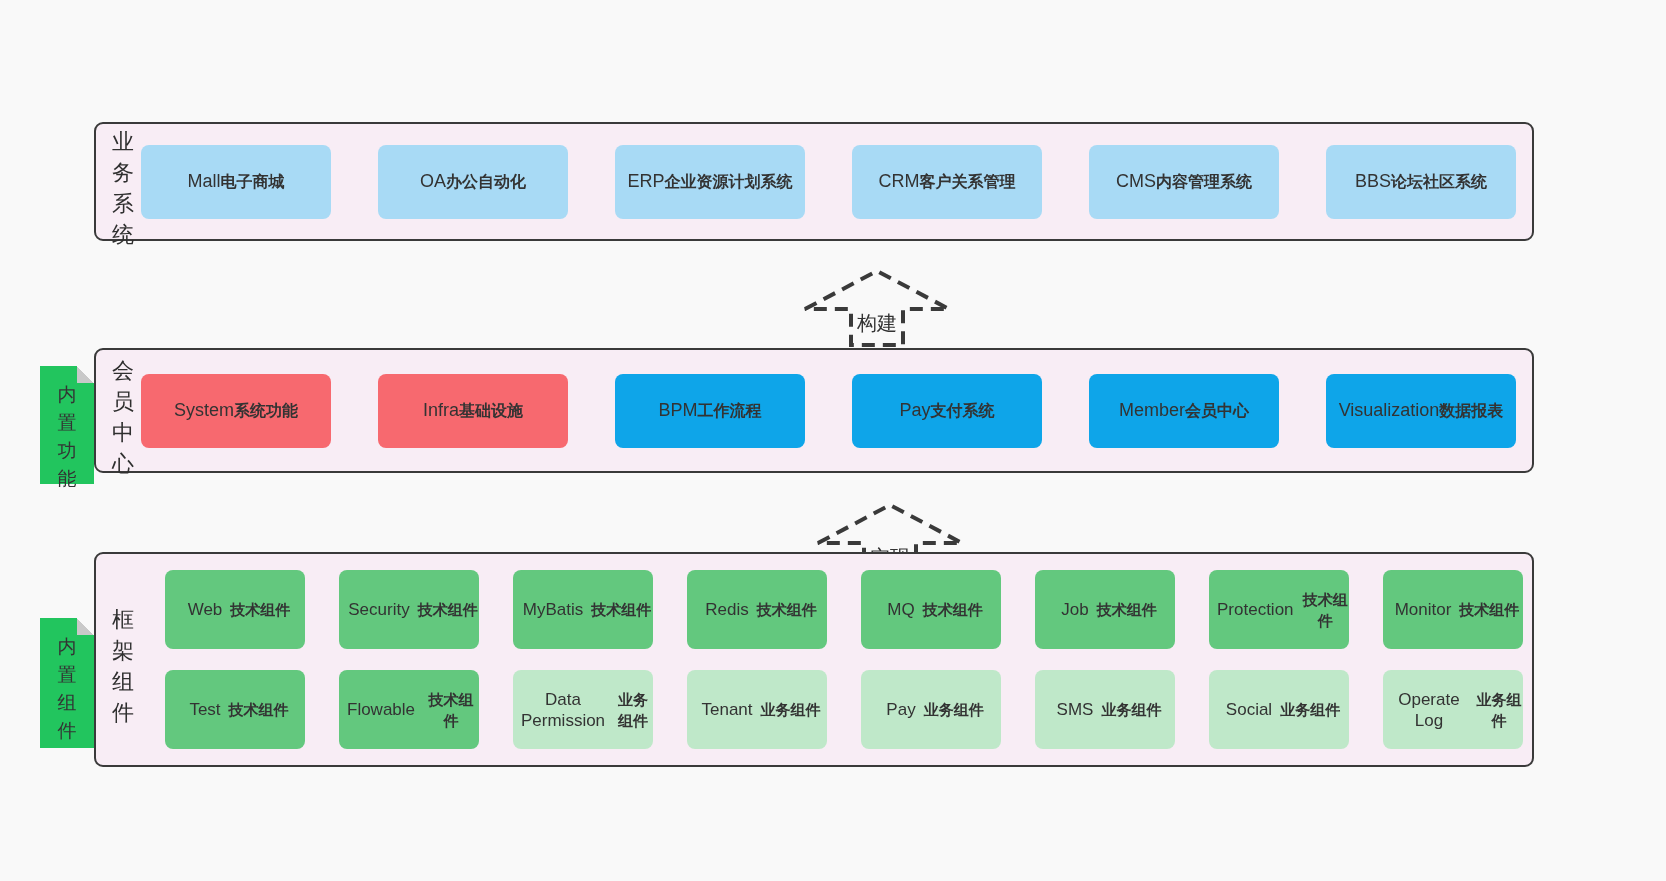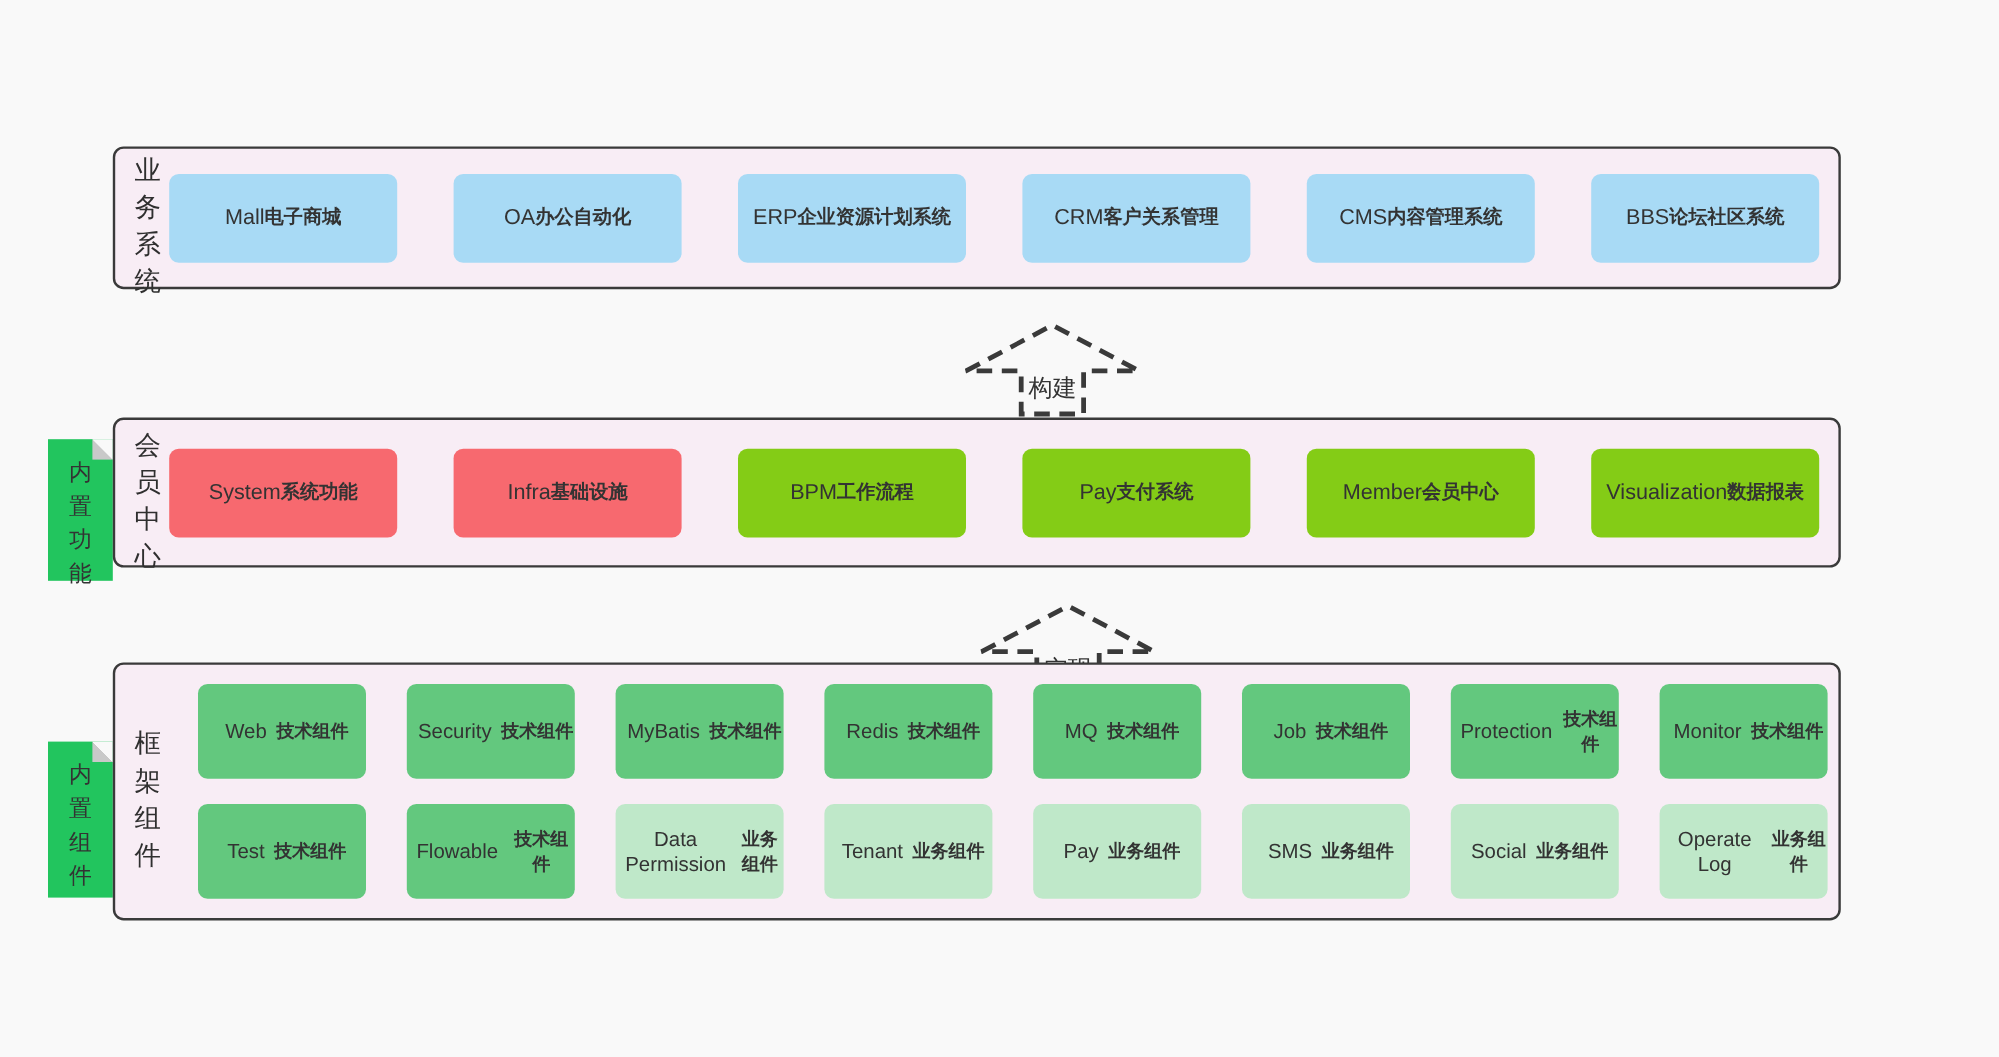--- a/index.html
+++ b/index.html
@@ -36,21 +36,21 @@
     justify-content:center; align-items:center; text-align:center;
   }
   .bx .t { font-size:18px; line-height:25px; }
   .bx .s { font-size:16px; line-height:24px;font-weight:bold; }
   .bx6 { width:190px; height:74px; }
   .bx8 { width:140px; height:79px; }
   .bx8 .t { font-size:17px; line-height:21px; padding:0 8px; }
   .bx8 .s { font-size:15px; line-height:21px; }
   .c-blue  { background:#a8daf5; }
   .c-red   { background:#f7696f; }
-  .c-pink  { background:#84cc16;justify-content:center; }
+  .c-pink  { background:#0ea5e9;justify-content:center; }
   .c-green { background:#63c87e; }
   .c-lgreen{ background:#bfe8c9; }
   .note {
     position:absolute; left:40px; width:54px;
     background:#22c55e; z-index:1;
   }
   .note .fold {
     position:absolute; top:0; right:0; width:17px; height:17px;
     background:linear-gradient(to bottom left,#f9f9f9 50%,#c9c9c9 51%);
   }

